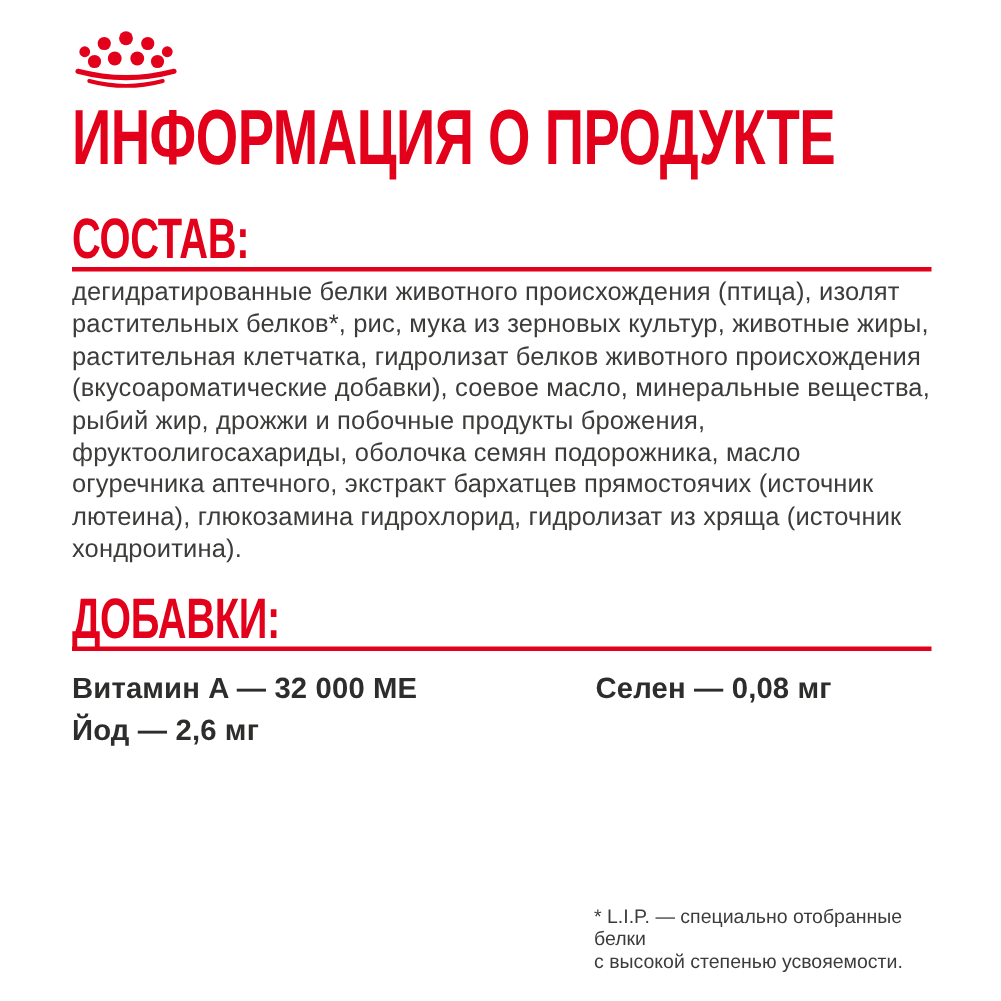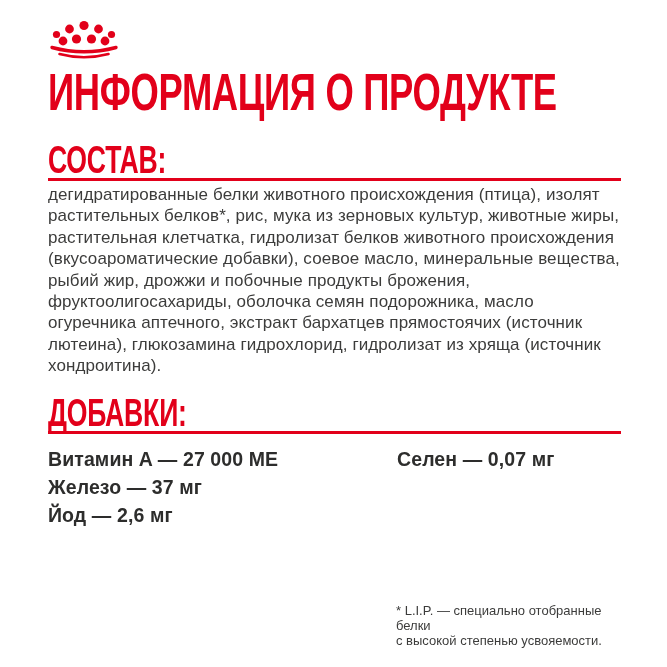--- a/index.html
+++ b/index.html
@@ -95,26 +95,25 @@
     <h2 class="section-heading heading-composition">СОСТАВ:</h2>
     <div class="rule rule-composition"></div>
     <p class="composition-text">дегидратированные белки животного происхождения (птица), изолят растительных белков*, рис, мука из зерновых культур, животные жиры, растительная клетчатка, гидролизат белков животного происхождения (вкусоароматические добавки), соевое масло, минеральные вещества, рыбий жир, дрожжи и побочные продукты брожения, фруктоолигосахариды, оболочка семян подорожника, масло огуречника аптечного, экстракт бархатцев прямостоячих (источник лютеина), глюкозамина гидрохлорид, гидролизат из хряща (источник хондроитина).</p>
   </section>
 
   <section>
     <h2 class="section-heading heading-additives">ДОБАВКИ:</h2>
     <div class="rule rule-additives"></div>
 
     <div class="additive-col additive-col-left">
-      <div class="additive-item">Витамин A — 27 000 МЕ</div>
-      <div class="additive-item">Железо — 37 мг</div>
+      <div class="additive-item">Витамин A — 32 000 МЕ</div>
       <div class="additive-item">Йод — 2,6 мг</div>
     </div>
 
     <div class="additive-col additive-col-right">
-      <div class="additive-item">Селен — 0,07 мг</div>
+      <div class="additive-item">Селен — 0,08 мг</div>
     </div>
   </section>
 
   <p class="footnote">* L.I.P. — специально отобранные белки
 с высокой степенью усвояемости.</p>
 
 </div>
 
 </body></html>

